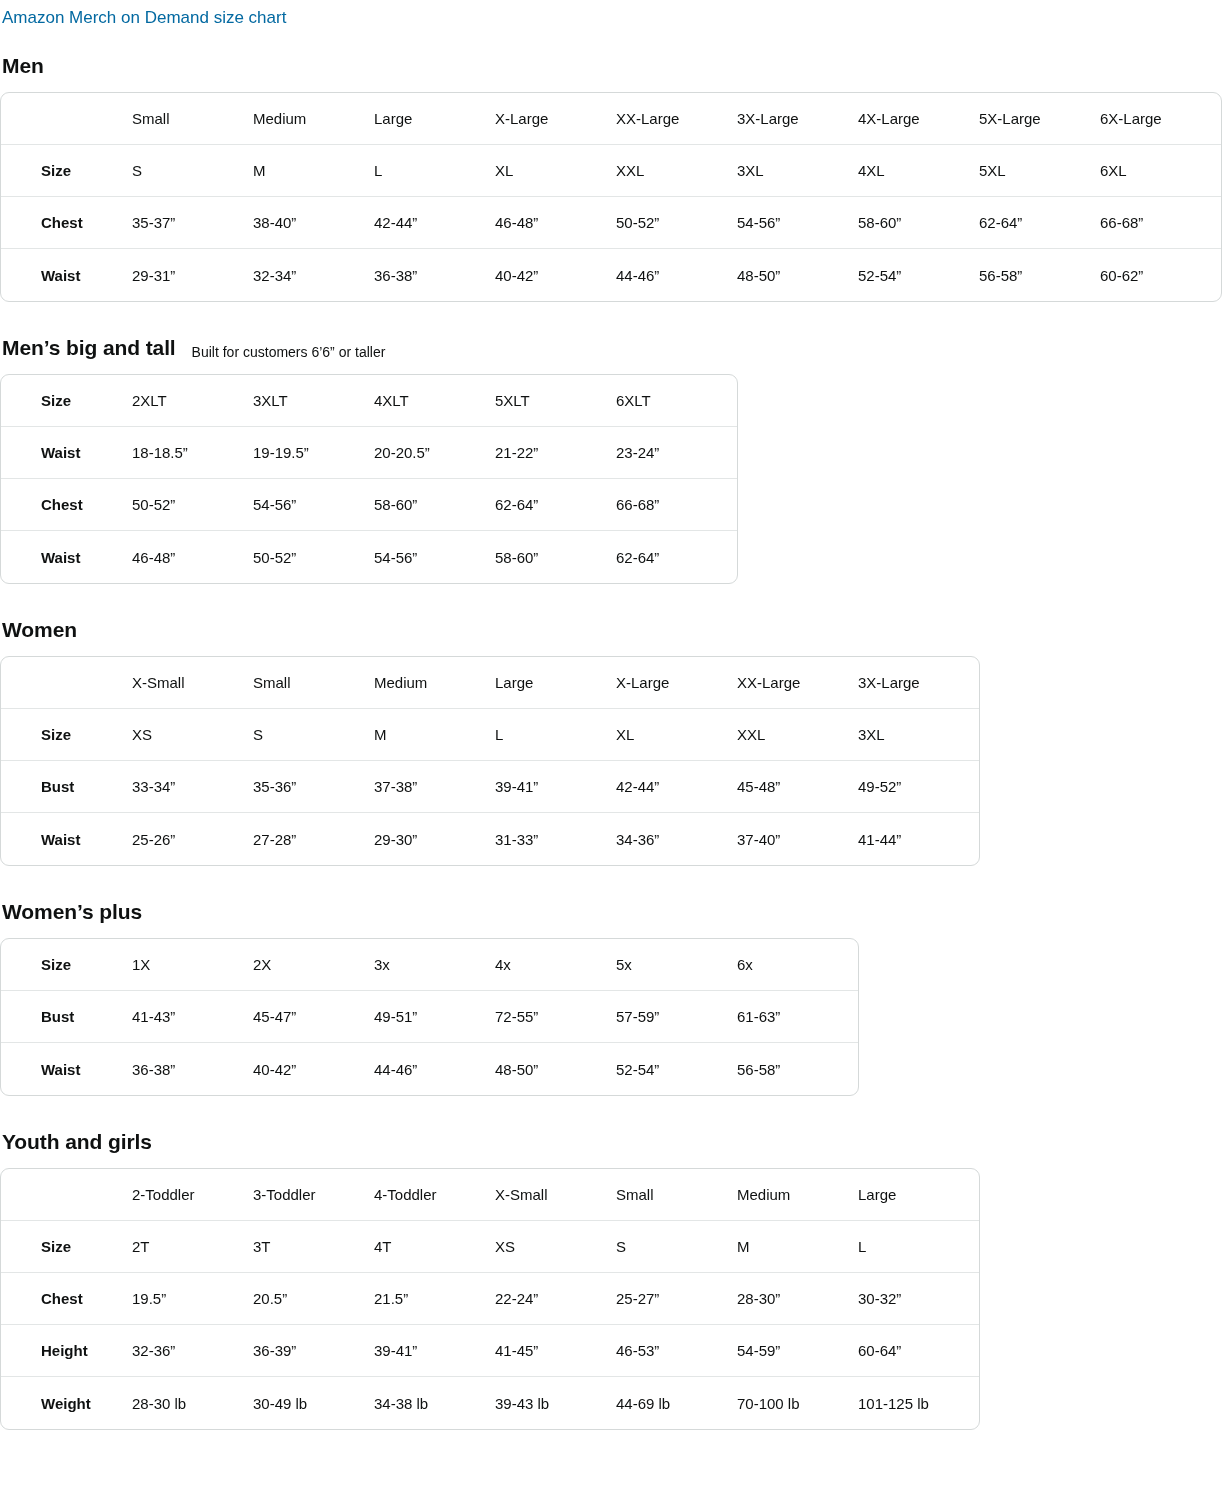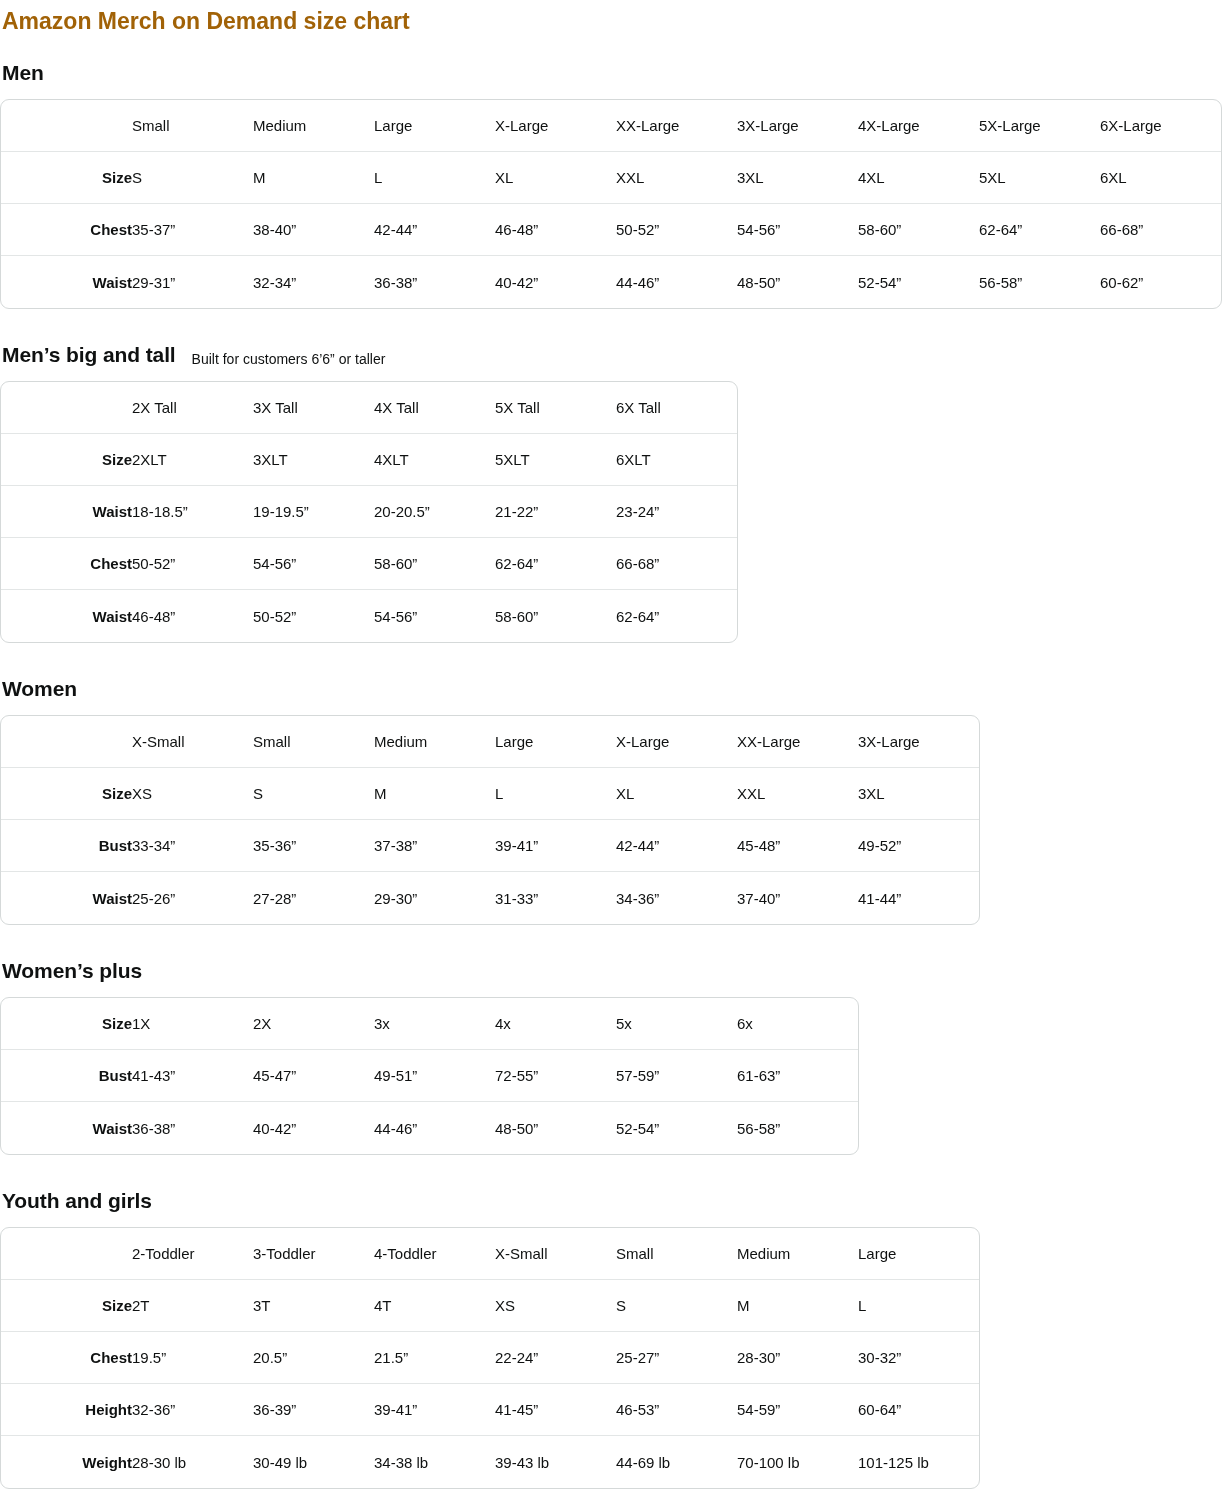--- a/index.html
+++ b/index.html
@@ -12,24 +12,24 @@
     font-family: "Liberation Sans", sans-serif;
     color: #0f1111;
     -webkit-font-smoothing: antialiased;
   }
   .page {
     width: 1222px;
     box-sizing: border-box;
     padding: 8px 0 0 0;
   }
   .doc-title {
-    font-size: 23px;
-    color: #a16207;
+    font-size: 17px;
+    color: #0369a1;
     margin: 0 0 26px 2px;
-    font-weight: 700;
+    font-weight: 400;
   }
   .section {
     margin: 0 0 34px 0;
   }
   .section-head {
     display: flex;
     align-items: flex-end;
     gap: 16px;
     margin: 0 0 14px 2px;
   }
@@ -65,21 +65,20 @@
     box-sizing: border-box;
     height: 52px;
   }
   table.size-table tr:last-child td,
   table.size-table tr:last-child th {
     border-bottom: none;
   }
   table.size-table th.rowhead {
     font-weight: 700;
     padding-left: 40px;
-    text-align: right;
   }
   table.size-table td.cell {
     padding-left: 0;
   }
   .colhead td {
     color: #0f1111;
     font-weight: 400;
   }
   .spacer-col {
     padding-left: 24px;
@@ -168,28 +167,20 @@
         <table class="size-table" style="width: 736px;">
           <colgroup>
             <col style="width: 131px;">
             <col style="width: 121px;">
             <col style="width: 121px;">
             <col style="width: 121px;">
             <col style="width: 121px;">
             <col style="width: 121px;">
           </colgroup>
           <tbody>
-            <tr class="colhead">
-              <td class="cell spacer-col"></td>
-              <td class="cell">2X Tall</td>
-              <td class="cell">3X Tall</td>
-              <td class="cell">4X Tall</td>
-              <td class="cell">5X Tall</td>
-              <td class="cell">6X Tall</td>
-            </tr>
             <tr>
               <th class="rowhead">Size</th>
               <td class="cell">2XLT</td>
               <td class="cell">3XLT</td>
               <td class="cell">4XLT</td>
               <td class="cell">5XLT</td>
               <td class="cell">6XLT</td>
             </tr>
             <tr>
               <th class="rowhead">Waist</th>

